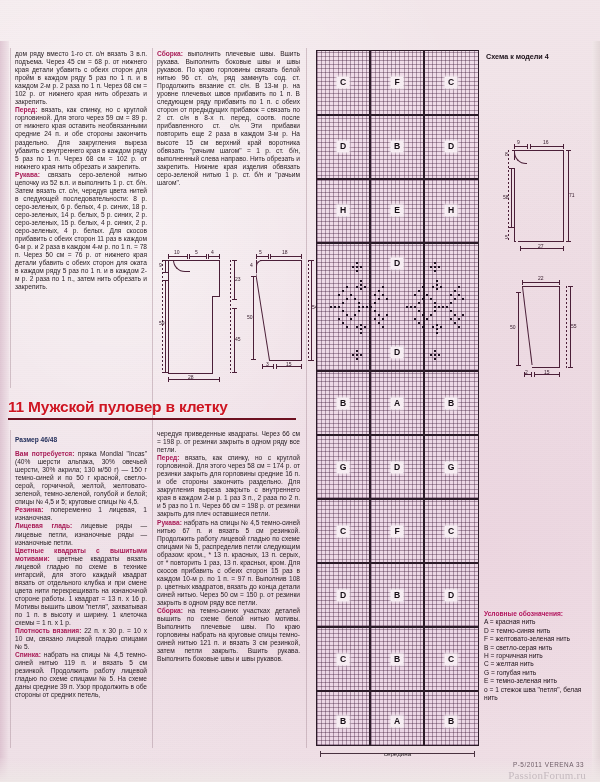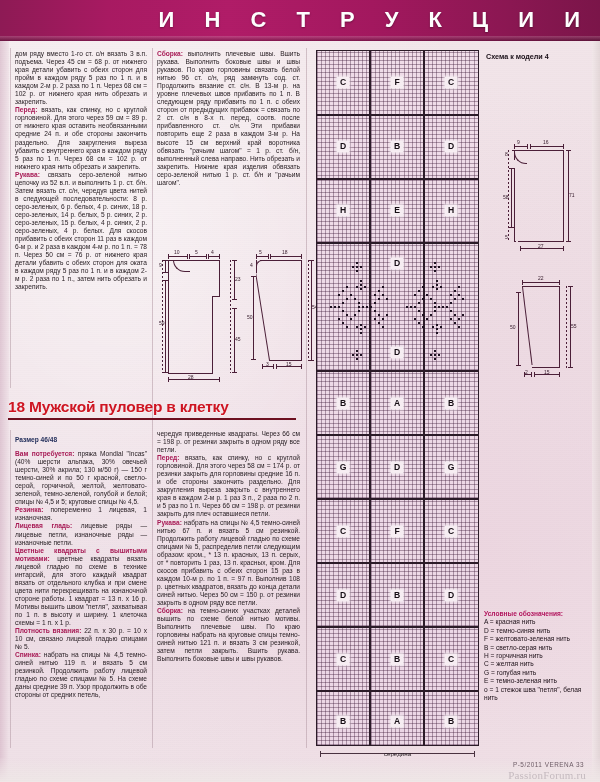--- a/index.html
+++ b/index.html
@@ -170,40 +170,37 @@
     background:
       repeating-linear-gradient(0deg, rgba(255,255,255,.05) 0 1px, rgba(0,0,0,.012) 1px 2px);
     mix-blend-mode:multiply;opacity:.5;
   }
 </style>
 </head>
 <body>
 
 <div class="page">
 
-  <div class="banner">
-    <div class="banner-title">И Н С Т Р У К Ц И И</div>
-  </div>
 
   <div class="edge-left"></div>
   <div class="edge-right"></div>
 
   <div class="colrule" style="left:10px;top:48px;height:340px;"></div>
   <div class="colrule" style="left:152px;top:48px;height:700px;"></div>
   <div class="colrule" style="left:10px;top:430px;height:318px;"></div>
   <div class="colrule" style="left:306px;top:48px;height:700px;"></div>
 
   <div class="col" style="left:15px;top:50px;width:132px;">
     <p><span>дом ряду вместо 1-го ст. с/н вязать 3 в.п. подъема. Через 45 см = 68 р. от нижнего края детали убавить с обеих сторон для пройм в каждом ряду 5 раз по 1 п. и в каждом 2-м р. 2 раза по 1 п. Через 68 см = 102 р. от нижнего края нить обрезать и закрепить.</span></p>
     <p><span class="kw">Перед:</span> <span>вязать, как спинку, но с круглой горловиной. Для этого через 59 см = 89 р. от нижнего края оставить необвязанными средние 24 п. и обе стороны закончить раздельно. Для закругления выреза убавить с внутреннего края в каждом ряду 5 раз по 1 п. Через 68 см = 102 р. от нижнего края нить обрезать и закрепить.</span></p>
     <p><span class="kw">Рукава:</span> <span>связать серо-зеленой нитью цепочку из 52 в.п. и выполнить 1 р. ст. б/н. Затем вязать ст. с/н, чередуя цвета нитей в следующей последовательности: 8 р. серо-зеленых, 6 р. белых, 4 р. синих, 18 р. серо-зеленых, 14 р. белых, 5 р. синих, 2 р. серо-зеленых, 15 р. белых, 4 р. синих, 2 р. серо-зеленых, 4 р. белых. Для скосов прибавить с обеих сторон 11 раз в каждом 6-м р. и 2 раза в каждом 4-м р. по 1 п. = 78 п. Через 50 см = 76 р. от нижнего края детали убавить с обеих сторон для оката в каждом ряду 5 раз по 1 п. и в каждом 2-м р. 2 раза по 1 п., затем нить обрезать и закрепить.</span></p>
   </div>
 
   <div class="model-title">
-    <div class="t">18 Мужской пуловер в клетку</div>
+    <div class="t">11 Мужской пуловер в клетку</div>
     <div class="rule"></div>
   </div>
 
   <div class="col" style="left:15px;top:436px;width:132px;">
     <p><span class="kw-blue">Размер 46/48</span></p>
     <p style="height:6px"></p>
     <p><span class="kw">Вам потребуется:</span> <span>пряжа Mondial "Incas" (40% шерсти альпака, 30% овечьей шерсти, 30% акрила; 130 м/50 г) — 150 г темно-синей и по 50 г красной, светло-серой, горчичной, желтой, желтовато-зеленой, темно-зеленой, голубой и белой; спицы № 4,5 и 5; круговые спицы № 4,5.</span></p>
     <p><span class="kw">Резинка:</span> <span>попеременно 1 лицевая, 1 изнаночная.</span></p>
     <p><span class="kw">Лицевая гладь:</span> <span>лицевые ряды — лицевые петли, изнаночные ряды — изнаночные петли.</span></p>
     <p><span class="kw">Цветные квадраты с вышитыми мотивами:</span> <span>цветные квадраты вязать лицевой гладью по схеме в технике интарсий, для этого каждый квадрат вязать от отдельного клубка и при смене цвета нити перекрещивать на изнаночной стороне работы. 1 квадрат = 13 п. х 16 р. Мотивы вышить швом "петля", захватывая по 1 п. в высоту и ширину. 1 клеточка схемы = 1 п. х 1 р.</span></p>

